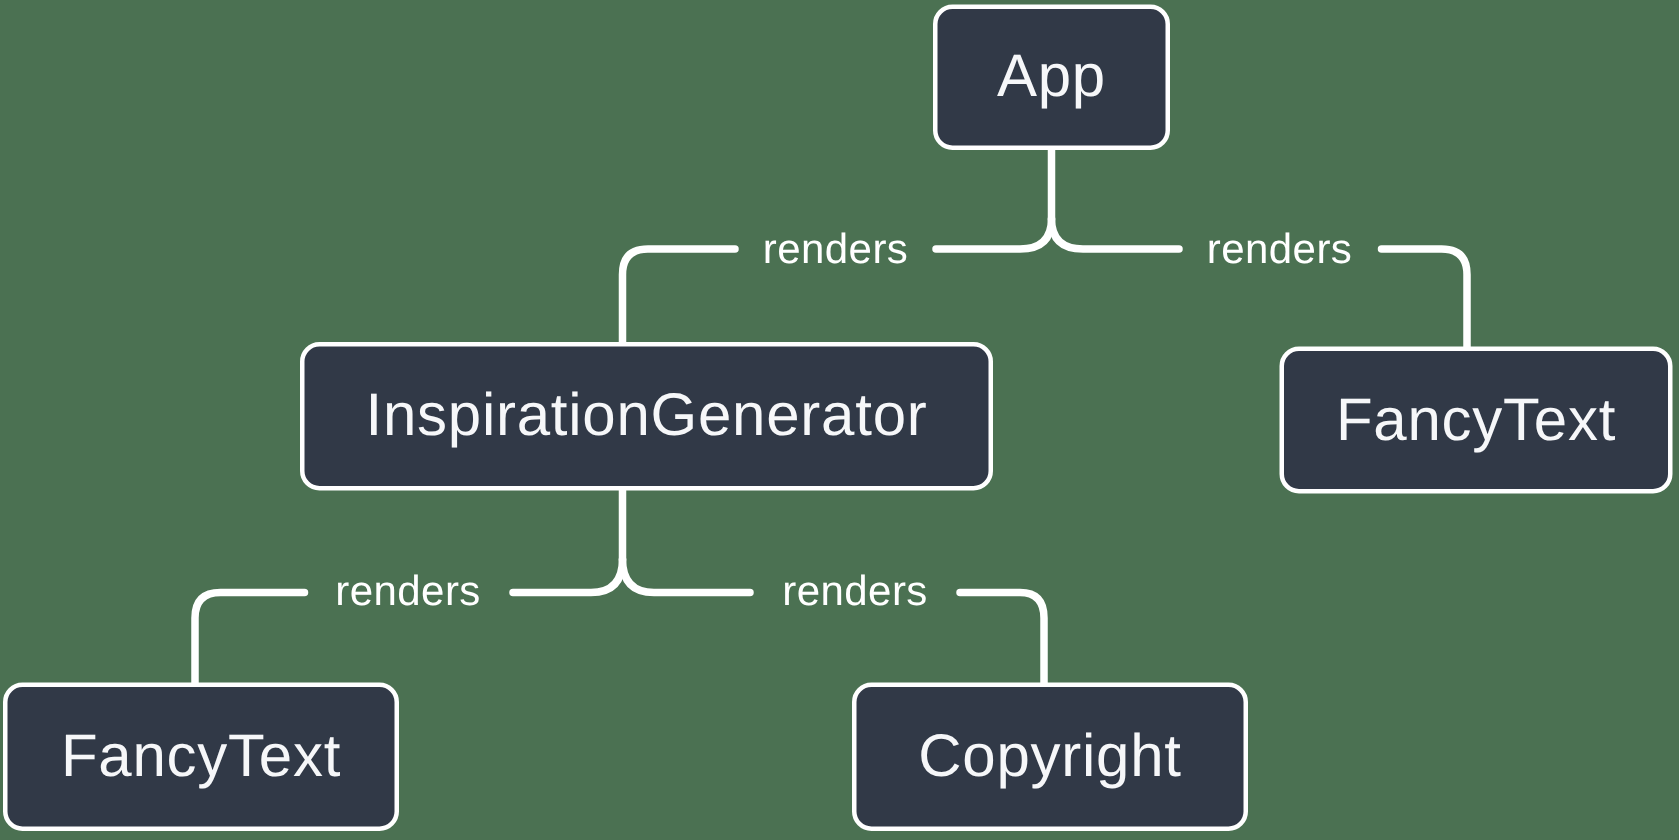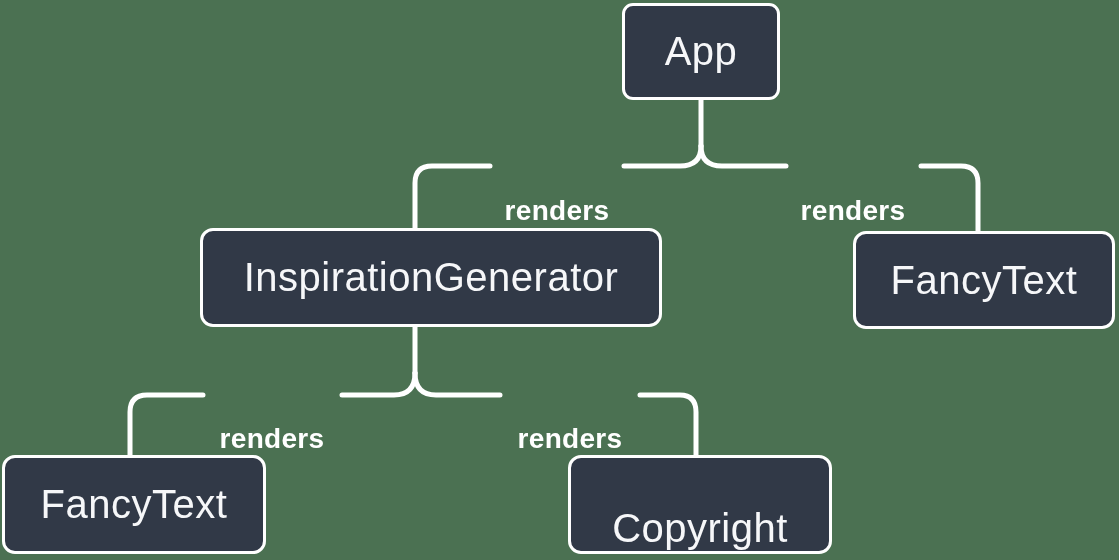--- a/index.html
+++ b/index.html
@@ -43,34 +43,33 @@
     justify-content: center;
     background: var(--node-fill);
     border: 3px solid var(--node-border);
     border-radius: 13px;
     color: var(--node-text);
     font-size: 40px;
     font-weight: 400;
     letter-spacing: 0.5px;
     white-space: nowrap;
   }
-  .node-app       { left: 622px; top: 3px;   width: 158px; height: 97px; border-radius: 11px; }
+  .node-app       { left: 622px; top: 3px;   width: 158px; height: 97px; }
   .node-ig        { left: 200px; top: 228px; width: 462px; height: 99px; }
   .node-ft-right  { left: 853px; top: 231px; width: 262px; height: 98px; }
   .node-ft-left   { left: 2px;   top: 455px; width: 264px; height: 99px; }
-  .node-copyright { left: 568px; top: 455px; width: 264px; height: 99px; align-items: flex-end; }
+  .node-copyright { left: 568px; top: 455px; width: 264px; height: 99px; }
   .edge-label {
     position: absolute;
     transform: translate(-50%, -50%);
     color: var(--label-text);
     font-size: 28px;
-    font-weight: 700;
+    font-weight: 400;
     letter-spacing: 0.3px;
     white-space: nowrap;
-    margin-top: 45px;
   }
   .edge-label-1 { left: 557px; top: 166px; }
   .edge-label-2 { left: 853px; top: 166px; }
   .edge-label-3 { left: 272px; top: 394px; }
   .edge-label-4 { left: 570px; top: 394px; }
 </style>
 </head>
 <body>
 
 <div class="diagram">

